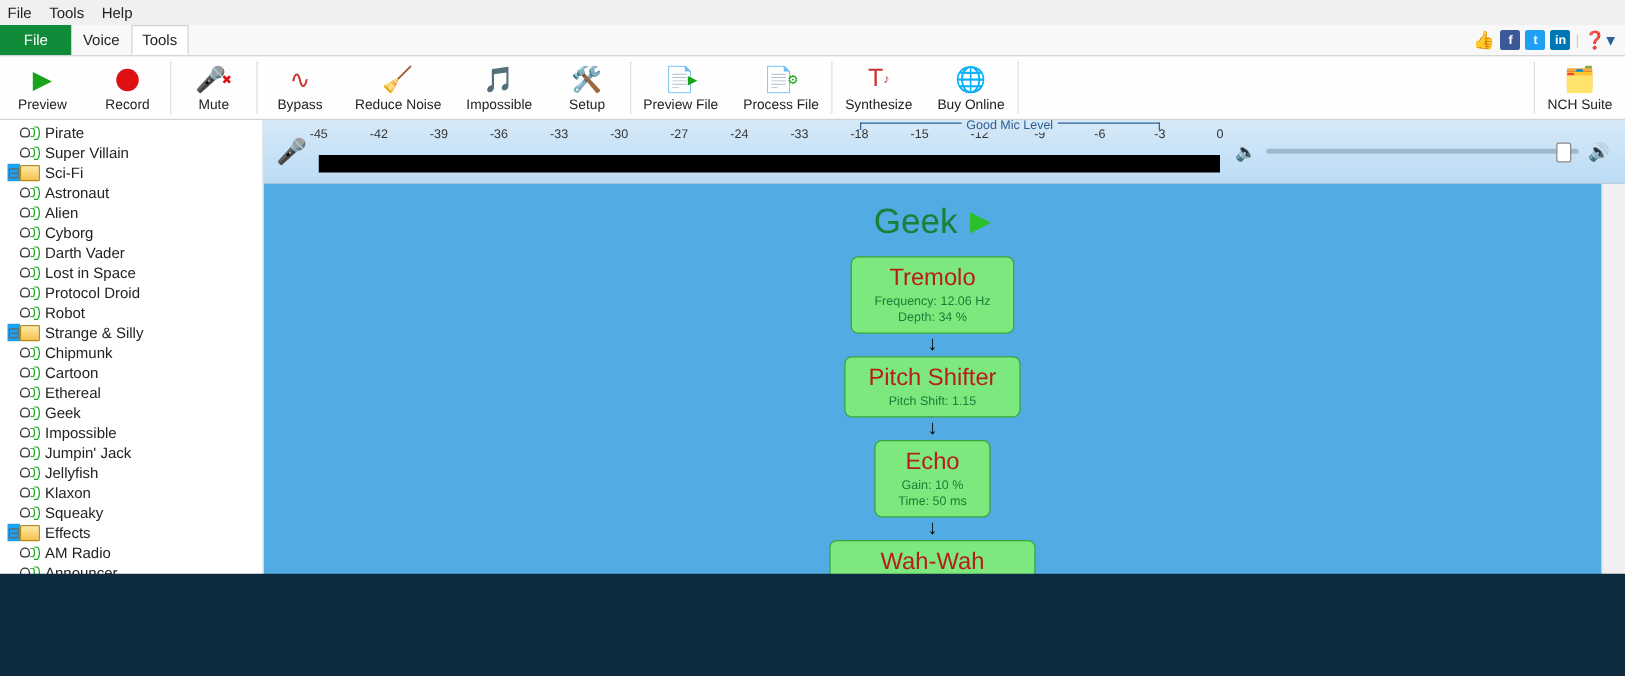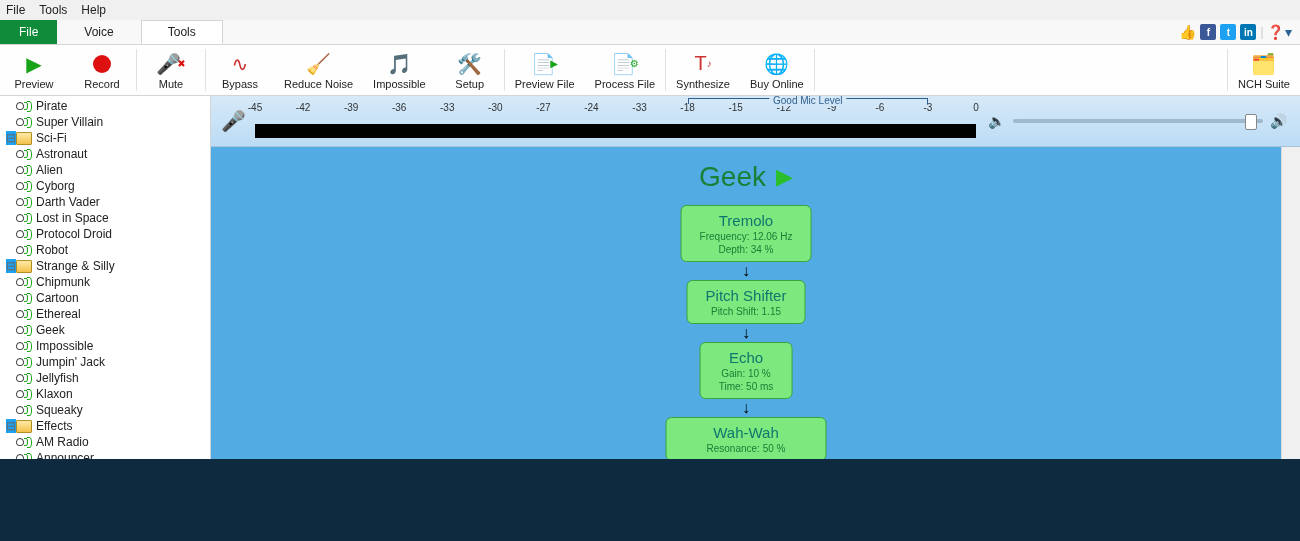--- a/index.html
+++ b/index.html
@@ -1,19 +1,19 @@
 <!DOCTYPE html>
 <html><head>
 <meta charset="utf-8">
 <style>
 html,body{margin:0;padding:0;font-family:"Segoe UI",Tahoma,Arial,sans-serif;font-size:12px;color:#222;background:#f0f0f0;overflow:hidden}
 .menubar{display:flex;align-items:center;height:20px;background:#f0f0f0;padding:0 6px;gap:14px}
 .menubar span{cursor:default}
 .tabstrip{display:flex;height:24px;background:#f8f8f8;border-bottom:1px solid #d4d4d4;position:relative}
-.tab{padding:4px 26px;cursor:default;border:1px solid transparent}
+.tab{padding:4px 8px;cursor:default;border:1px solid transparent}
 .tab.file{background:#0f8b3a;color:#fff;padding:4px 18px}
 .tab.active{background:#fff;border:1px solid #d4d4d4;border-bottom-color:#fff;position:relative;top:0}
 .tabstrip .right{margin-left:auto;display:flex;align-items:center;gap:4px;padding-right:8px}
 .social{width:16px;height:16px;display:inline-flex;align-items:center;justify-content:center;color:#fff;font-size:10px;font-weight:bold;border-radius:2px}
 .thumb{color:#84a6d6;font-size:14px}
 .fb{background:#3b5998}.tw{background:#1da1f2}.li{background:#0077b5}
 .help{color:#2a6496;font-size:14px}
 .ribbon{display:flex;height:50px;background:#fefefe;border-bottom:1px solid #d4d4d4;align-items:stretch}
 .rbtn{display:flex;flex-direction:column;align-items:center;justify-content:center;padding:2px 10px;cursor:default;min-width:48px}
 .rbtn .ico{height:26px;display:flex;align-items:center;justify-content:center;font-size:20px}
@@ -38,21 +38,21 @@
 .bracket-lbl{position:absolute;top:-1px;font-size:10px;color:#306090;background:linear-gradient(#d6e9f8,#d0e5f6);padding:0 4px;transform:translateX(-50%)}
 .volwrap{display:flex;align-items:center;width:300px;padding:0 12px;gap:8px}
 .slider{flex:1;height:4px;background:#9fb8cc;position:relative;border-radius:2px}
 .slider .knob{position:absolute;right:6px;top:-5px;width:10px;height:14px;background:#fff;border:1px solid #888;border-radius:2px}
 .spk{color:#2a5070;font-size:14px}
 .canvas{flex:1;background:#52ace3;position:relative;overflow:auto}
 .canvas-inner{position:absolute;left:50%;transform:translateX(-50%);top:14px;display:flex;flex-direction:column;align-items:center}
 .title{color:#1a7f37;font-size:28px;font-family:"Segoe UI Light","Segoe UI",sans-serif;display:flex;align-items:center;gap:10px;margin-bottom:12px}
 .title .play{color:#2bbf2b;font-size:22px}
 .node{background:#7de87d;border:1px solid #3aa53a;border-radius:6px;padding:6px 18px;text-align:center;margin:0}
-.node .nname{color:#0f766e;font-size:15px}
+.node .nname{color:#b91c1c;font-size:19px}
 .node .nparam{color:#1a7f37;font-size:10px;margin-top:2px}
 .arrow{color:#000;font-size:16px;line-height:14px;margin:2px 0}
 .node.wide{padding:6px 40px}
 .rscroll{width:18px;background:#f0f0f0;border-left:1px solid #d9d9d9}
 .bottombar{position:absolute;left:0;right:0;top:459px;height:82px;background:#0e2a3e}
 
 .vico{display:inline-flex;align-items:center}
 .vico .head{width:6px;height:6px;border:1px solid #333;border-radius:50% 50% 40% 40%;background:#fff;margin-right:1px}
 .vico .w1,.vico .w2{display:inline-block;border:1px solid #19a319;border-left:none;border-radius:0 50% 50% 0;margin-left:-1px}
 .vico .w1{width:3px;height:6px}

